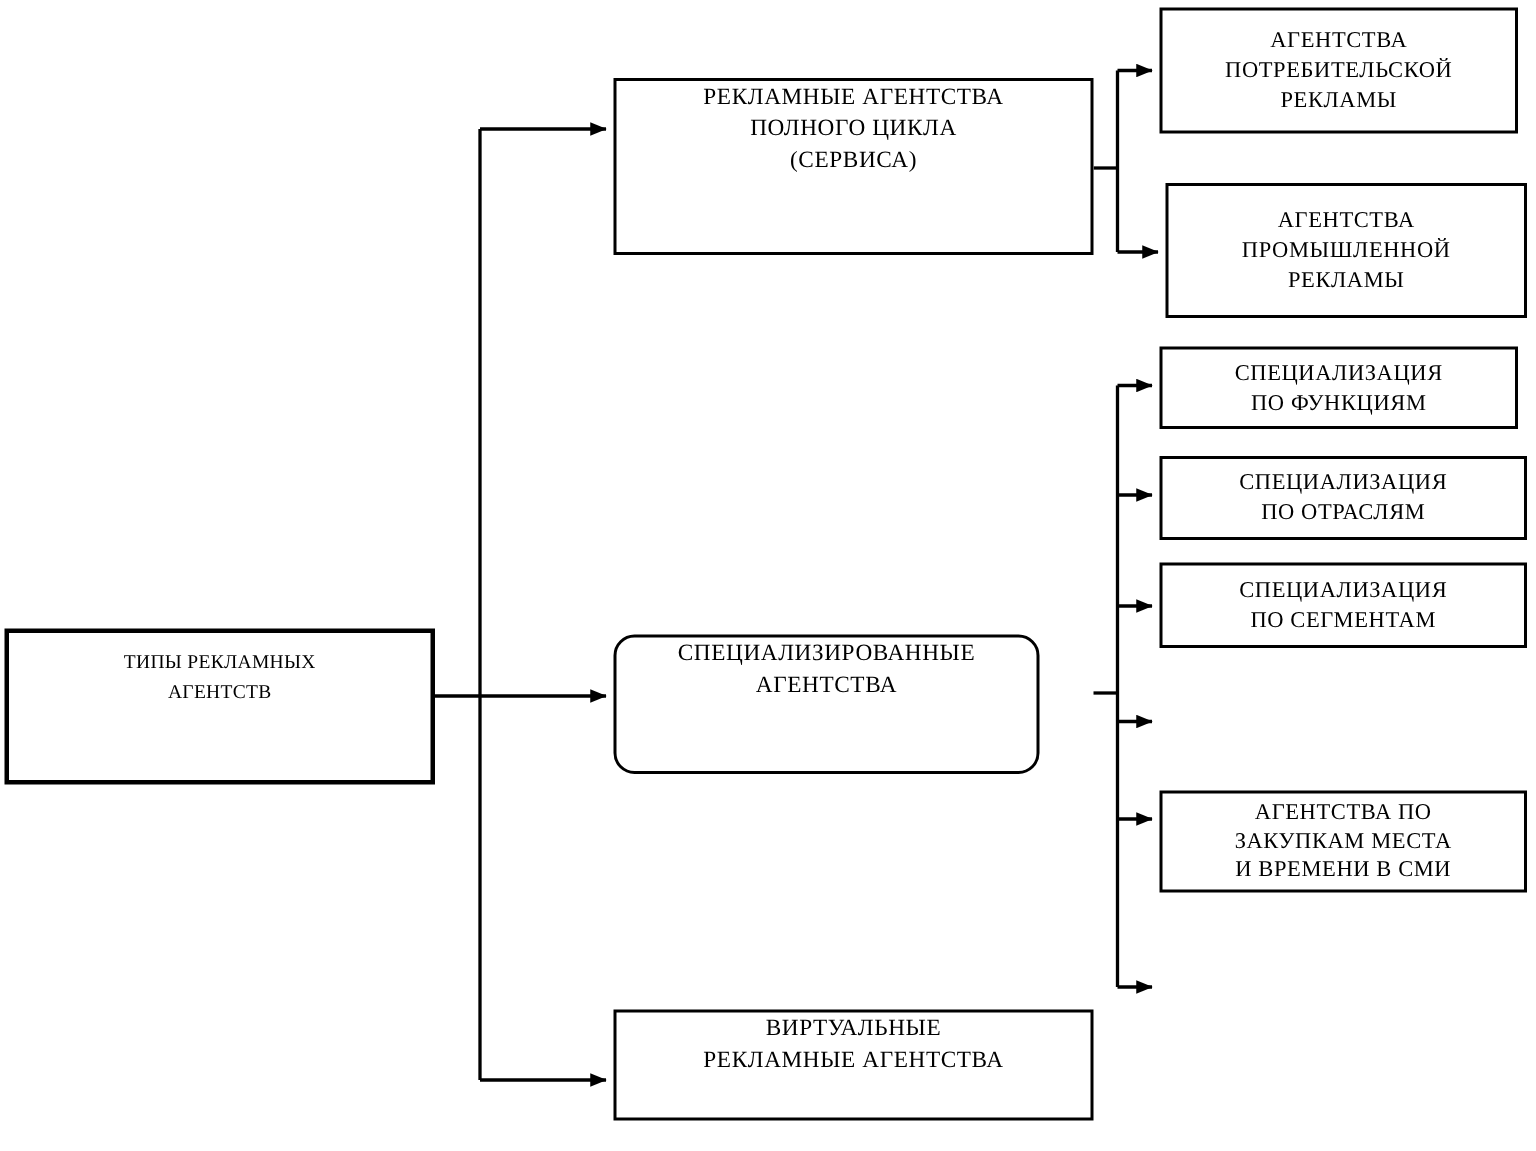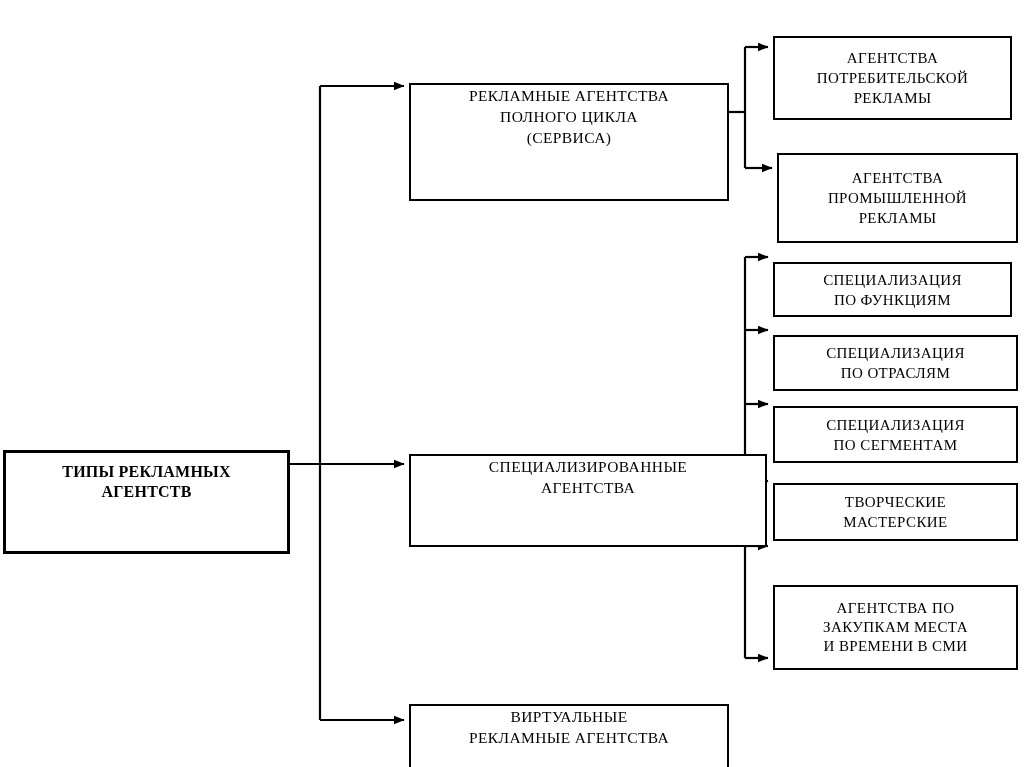--- a/index.html
+++ b/index.html
@@ -26,38 +26,37 @@
   }
   .node {
     position: absolute;
     box-sizing: border-box;
     background: #ffffff;
     border: 2px solid #000000;
     display: flex;
     justify-content: center;
     text-align: center;
     z-index: 2;
-    margin-top: 31px;
   }
   .node .label {
     display: block;
     width: 100%;
     text-transform: uppercase;
     letter-spacing: 0.4px;
     white-space: pre-line;
     color: #000000;
   }
   
   .node-root {
     border-width: 3px;
     align-items: flex-start;
   }
   .node-root .label {
-    font-weight: bold;
-    font-size: 16px;
+    font-weight: normal;
+    font-size: 13px;
     line-height: 20px;
     padding-top: 9px;
     letter-spacing: 0.2px;
   }
   
   .node-trunk {
     align-items: flex-start;
   }
   .node-trunk .label {
     font-weight: normal;
@@ -123,21 +122,21 @@
     <span class="label">ТИПЫ РЕКЛАМНЫХ
 АГЕНТСТВ</span>
   </div>
 
   <div class="node node-trunk" style="left:409px; top:52px; width:320px; height:118px;">
     <span class="label">РЕКЛАМНЫЕ АГЕНТСТВА
 ПОЛНОГО ЦИКЛА
 (СЕРВИСА)</span>
   </div>
 
-  <div class="node node-trunk" style="left:409px; top:423px; width:358px; height:93px;">
+  <div class="node node-trunk" style="left:409px; top:423px; width:284px; height:93px;border-radius:14px;">
     <span class="label">СПЕЦИАЛИЗИРОВАННЫЕ
 АГЕНТСТВА</span>
   </div>
 
   <div class="node node-trunk" style="left:409px; top:673px; width:320px; height:74px;">
     <span class="label">ВИРТУАЛЬНЫЕ
 РЕКЛАМНЫЕ АГЕНТСТВА</span>
   </div>
 
   <div class="node node-leaf" style="left:773px; top:5px; width:239px; height:84px;">
@@ -160,25 +159,21 @@
   <div class="node node-leaf" style="left:773px; top:304px; width:245px; height:56px;">
     <span class="label">СПЕЦИАЛИЗАЦИЯ
 ПО ОТРАСЛЯМ</span>
   </div>
 
   <div class="node node-leaf" style="left:773px; top:375px; width:245px; height:57px;">
     <span class="label">СПЕЦИАЛИЗАЦИЯ
 ПО СЕГМЕНТАМ</span>
   </div>
 
-  <div class="node node-leaf" style="left:773px; top:452px; width:245px; height:58px;">
-    <span class="label">ТВОРЧЕСКИЕ
-МАСТЕРСКИЕ</span>
-  </div>
 
-  <div class="node node-leaf tight" style="left:773px; top:554px; width:245px; height:85px;">
+  <div class="node node-leaf tight" style="left:773px; top:527px; width:245px; height:68px;">
     <span class="label">АГЕНТСТВА ПО
 ЗАКУПКАМ МЕСТА
 И ВРЕМЕНИ В СМИ</span>
   </div>
 
 
 </div>
 
 </body></html>

